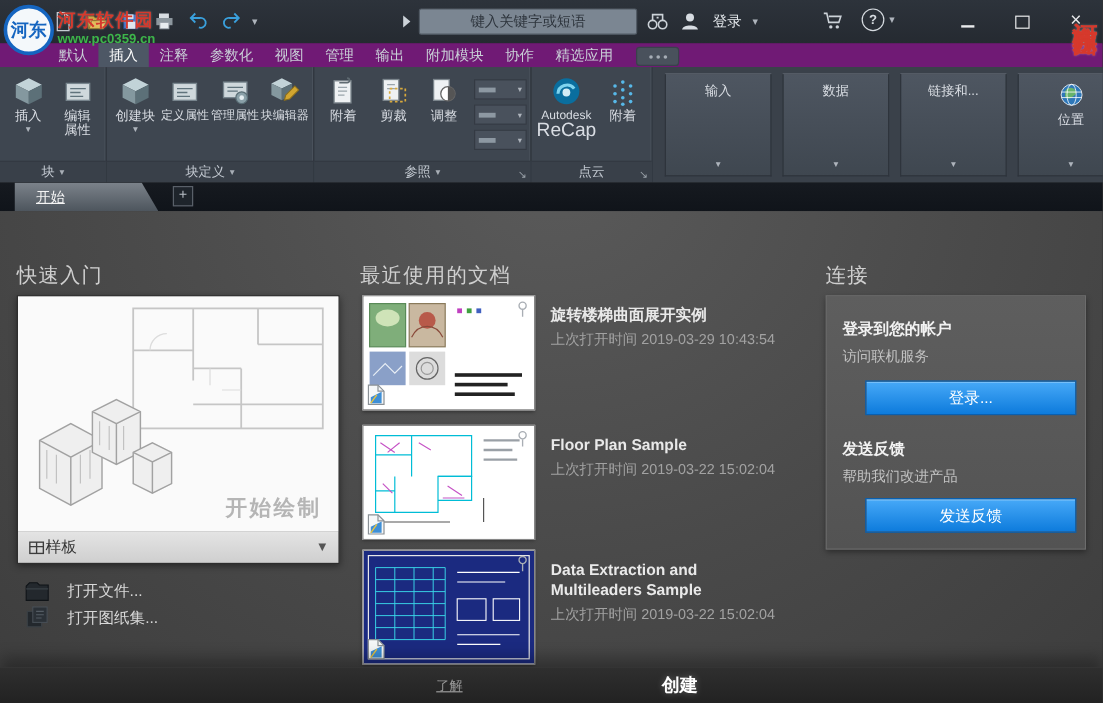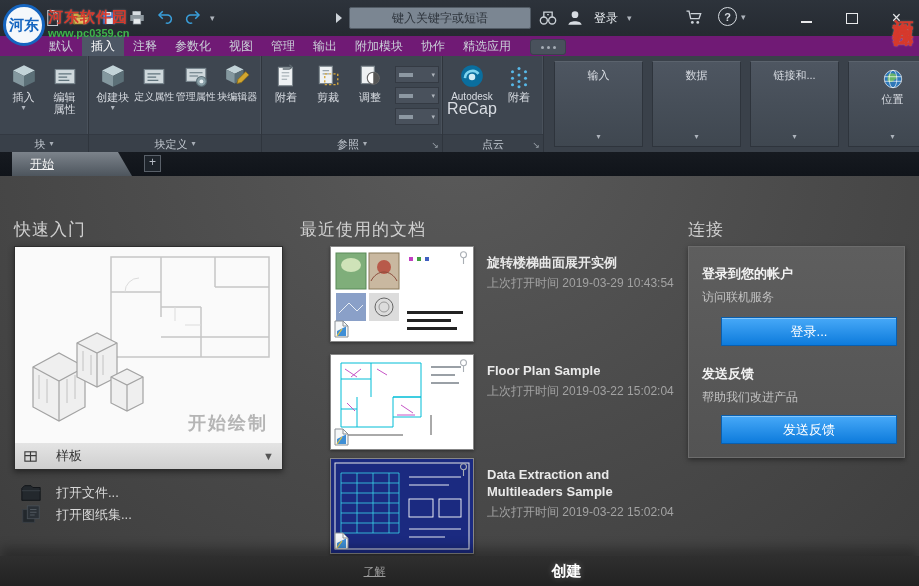--- a/index.html
+++ b/index.html
@@ -64,29 +64,29 @@
 
   
   .content{position:absolute;top:176px;left:0;right:0;bottom:30px;background:radial-gradient(ellipse at 50% -10%,#5a5a5a,#4a4a4a 55%,#3e3e3e 100%);}
   .sect-h{position:absolute;top:42px;font-size:17px;color:#cfcfcf;letter-spacing:1px;text-align:right;}
 
   
   .qs-card{position:absolute;left:14px;top:70px;width:267px;height:222px;border:1px solid #2e2e2e;box-shadow:0 2px 6px rgba(0,0,0,.45);}
   .qs-sketch{position:relative;width:100%;height:196px;background:#fafafa;overflow:hidden;}
   .qs-sketch svg{position:absolute;inset:0;}
   .qs-start-text{position:absolute;right:14px;bottom:8px;font-size:18px;font-weight:600;color:#b5b5b5;letter-spacing:2px;}
-  .qs-bar{height:26px;background:linear-gradient(#e4e4e4,#cfcfcf);display:flex;align-items:center;padding:0 8px;gap:18px;}
+  .qs-bar{height:26px;background:linear-gradient(#e4e4e4,#cfcfcf);display:flex;align-items:center;padding:0 8px;gap:0;}
   .qs-bar svg{width:15px;height:15px;}
   .qs-bar-label{font-size:13px;color:#333;flex:1;}
   .qs-bar-caret{color:#555;font-size:11px;}
   .qs-link{position:absolute;left:18px;display:flex;align-items:center;gap:12px;color:#d8d8d8;font-size:13px;}
   .qs-link svg{width:26px;height:22px;}
 
   
-  .recent-item{position:absolute;left:302px;display:flex;margin-left:28px;}
+  .recent-item{position:absolute;left:302px;display:flex;}
   .thumb{position:relative;width:142px;height:94px;background:#fff;border:1px solid #878787;box-shadow:0 1px 3px rgba(0,0,0,.4);flex:none;}
   .thumb svg.tsvg{position:absolute;inset:0;width:100%;height:100%;}
   .pin{position:absolute;right:3px;top:3px;width:13px;height:15px;}
   .dwg{position:absolute;left:3px;bottom:3px;width:15px;height:18px;}
   .ritem-text{margin-left:13px;padding-top:8px;}
   .ritem-title{font-size:13px;font-weight:bold;color:#e9e9e9;line-height:17px;max-width:165px;}
   .ritem-sub{font-size:12px;color:#a2a2a2;margin-top:4px;}
 
   
   .connect-panel{position:absolute;left:688px;top:70px;width:217px;height:212px;background:linear-gradient(#5e5e5e,#535353);border:1px solid #6c6c6c;box-shadow:0 2px 5px rgba(0,0,0,.4);box-sizing:border-box;}

